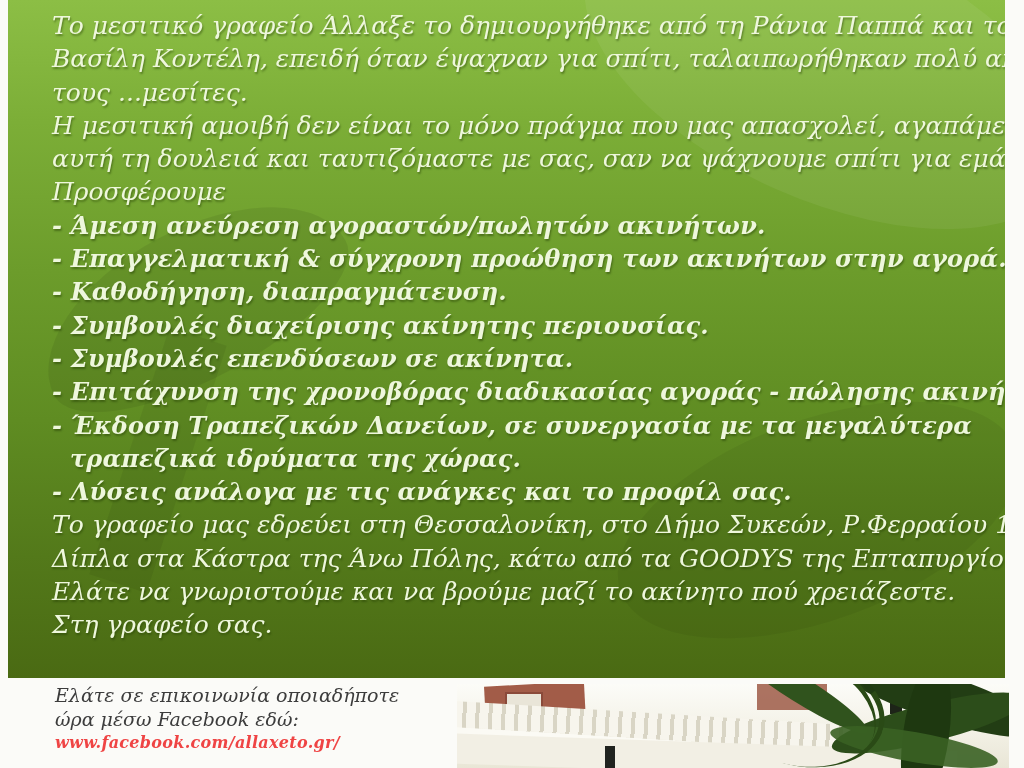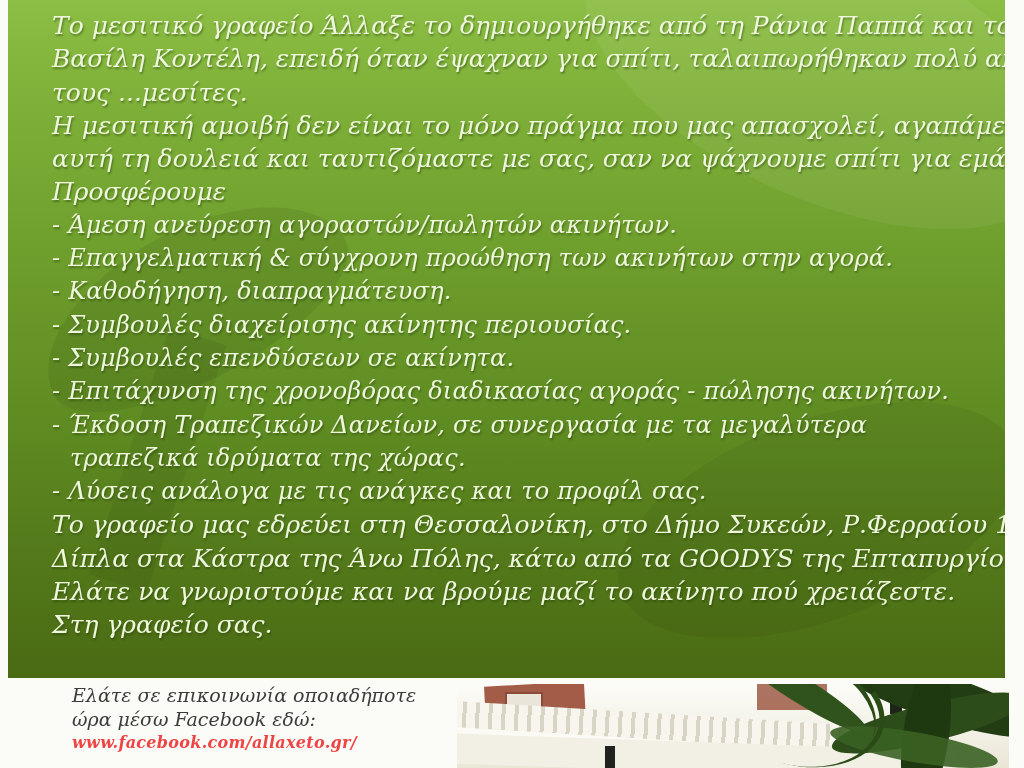--- a/index.html
+++ b/index.html
@@ -23,25 +23,25 @@
          transform:rotate(18deg);}
   .leaf4{left:600px;top:420px;width:420px;height:200px;background:rgba(0,0,0,0.05);
          border-radius:50%;transform:rotate(-20deg);}
   .content{
     position:absolute;left:0;top:0;width:100%;
     padding:9px 16px 0 44px;box-sizing:border-box;
     color:#eef7dc;font-style:italic;
     text-shadow:1px 2px 2px rgba(30,55,0,0.45);
   }
   .line{height:33.3px;line-height:33.3px;white-space:nowrap;font-size:25px;}
-  .line.bullet{font-weight:normal;font-size:24px;letter-spacing:0.2px;}
+  .line.bullet{font-weight:bold;font-size:24px;letter-spacing:0.2px;}
   .line.cont{padding-left:18px;}
   
   .footer-text{
-    position:absolute;left:72px;top:684px;
+    position:absolute;left:55px;top:684px;
     color:#3c3c3c;font-style:italic;font-size:19px;line-height:23.5px;
   }
   .fb-link{font-weight:bold;color:#ef4444;font-size:16px;letter-spacing:0.3px;cursor:pointer;}
   
   .photo{
     position:absolute;left:457px;top:684px;width:552px;height:84px;
     background:linear-gradient(180deg,#fcfcf8 0%,#f3f1e6 55%,#e9e6d6 100%);
     overflow:hidden;
   }
   .photo *{position:absolute;}

